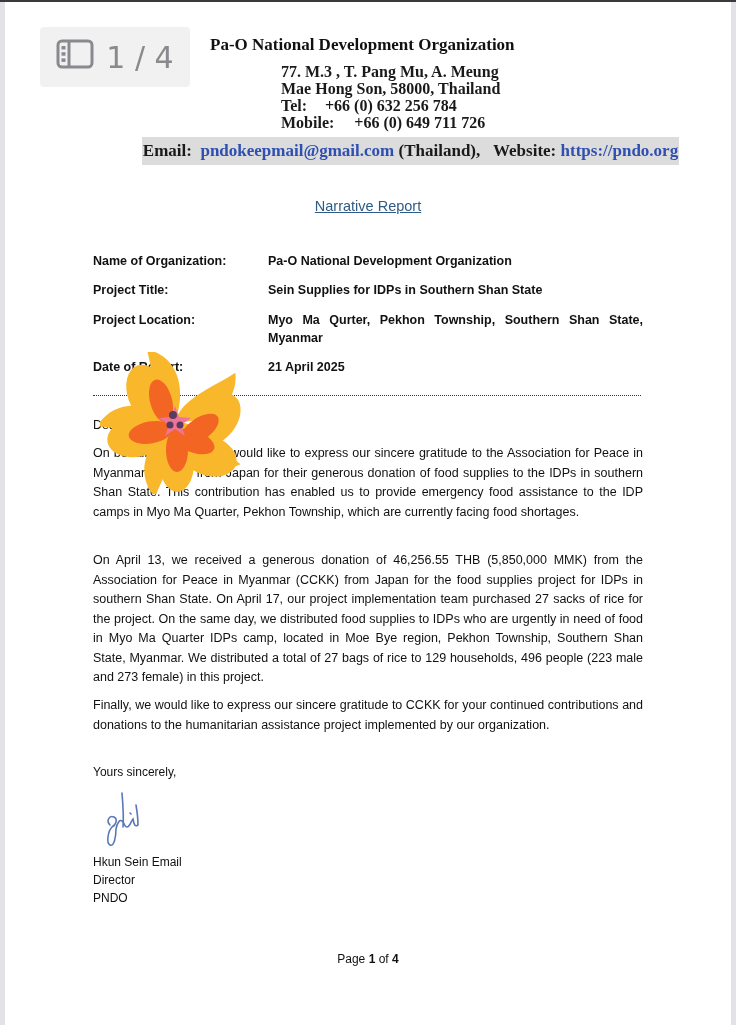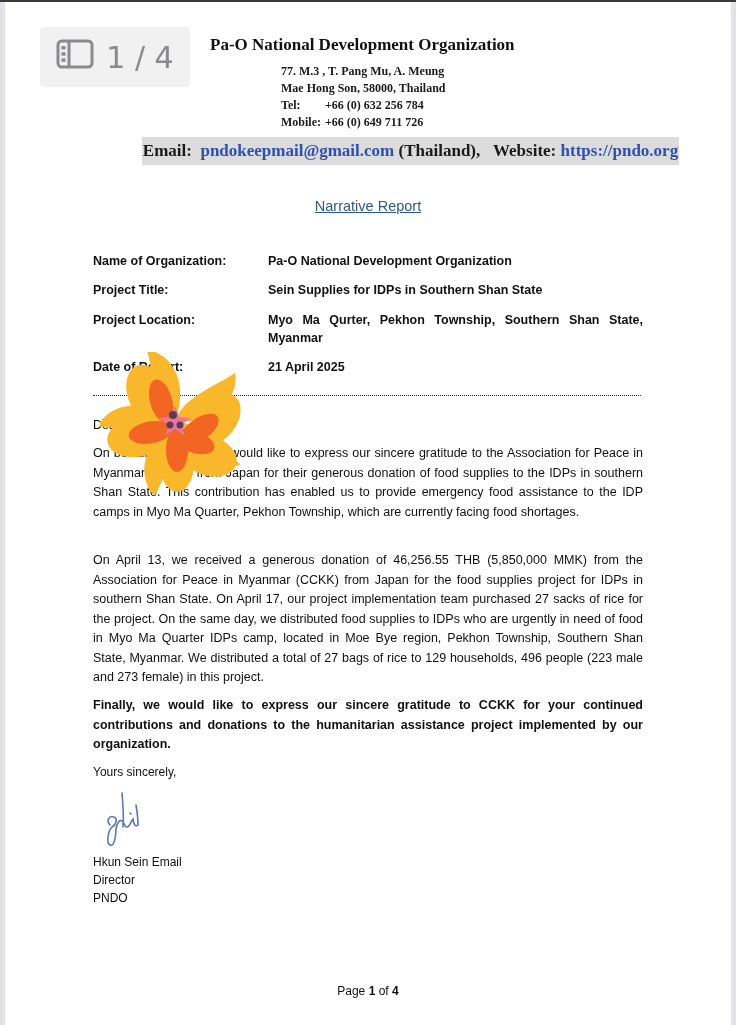--- a/index.html
+++ b/index.html
@@ -20,23 +20,23 @@
     color:#8a8a8e; font-size:30px; font-family:"DejaVu Sans", sans-serif;
   }
   .page-indicator svg { width:38px; height:30px; }
 
   .org-name {
     position:absolute; left:210px; top:35px; width:330px;
     font-family:"Liberation Serif", serif; font-weight:bold; font-size:17px; color:#111;
     white-space:nowrap;
   }
   .address { position:absolute; left:281px; top:63px; font-family:"Liberation Serif", serif;
-    font-weight:bold; font-size:12px; color:#1a1a1a; line-height:17px; }
+    font-weight:bold; font-size:16px; color:#1a1a1a; line-height:17px; }
   .address .lbl { display:inline-block; width:44px; }
-  .address .lbl-m { margin-right:4px; }
+  .address .lbl-m { margin-right:20px; }
 
   .contact-bar {
     position:absolute; left:142px; top:137px; width:537px; height:28px;
     background:#dcdcdc; display:flex; align-items:center; justify-content:center;
     font-family:"Liberation Serif", serif; font-weight:bold; font-size:17px; color:#1a1a1a;
     white-space:nowrap;
   }
   .contact-bar .link { color:#2f4fb1; }
 
   .title {
@@ -52,21 +52,21 @@
   .divider {
     position:absolute; left:93px; top:395px; width:548px; height:0;
     border-top:1.5px dotted #333;
   }
 
   .body-text { position:absolute; left:93px; width:550px; font-size:12.5px; color:#111; line-height:19.5px; text-align:justify; }
   .plain { position:absolute; left:93px; font-size:12px; color:#111; line-height:18px; }
 
   .signature { position:absolute; left:100px; top:785px; width:50px; height:65px; }
 
-  .footer { position:absolute; left:0; width:736px; top:952px; text-align:center; font-size:12px; color:#111;margin-top:32px; }
+  .footer { position:absolute; left:0; width:736px; top:952px; text-align:center; font-size:12px; color:#111; }
   .footer b { font-weight:bold; }
 
   .flower { position:absolute; left:100px; top:352px; width:152px; height:142px; }
 </style>
 </head>
 <body>
 
 <div class="top-strip"></div>
 <div class="edge-left"></div>
 <div class="edge-right"></div>
@@ -128,21 +128,21 @@
   <span class="label">Date of Report:</span>
   <span class="value">21 April 2025</span>
 </div>
 
 <div class="divider"></div>
 
 <div class="plain" style="top:416px; font-size:12.5px;">Dear</div>
 
 <div class="body-text" style="top:444px;">On behalf of PNDO, we would like to express our sincere gratitude to the Association for Peace in Myanmar (CCKK) from Japan for their generous donation of food supplies to the IDPs in southern Shan State. This contribution has enabled us to provide emergency food assistance to the IDP camps in Myo Ma Quarter, Pekhon Township, which are currently facing food shortages.</div>
 <div class="body-text" style="top:551px;">On April 13, we received a generous donation of 46,256.55 THB (5,850,000 MMK) from the Association for Peace in Myanmar (CCKK) from Japan for the food supplies project for IDPs in southern Shan State. On April 17, our project implementation team purchased 27 sacks of rice for the project. On the same day, we distributed food supplies to IDPs who are urgently in need of food in Myo Ma Quarter IDPs camp, located in Moe Bye region, Pekhon Township, Southern Shan State, Myanmar. We distributed a total of 27 bags of rice to 129 households, 496 people (223 male and 273 female) in this project.</div>
-<div class="body-text" style="top:696px;font-weight:bold;">Finally, we would like to express our sincere gratitude to CCKK for your continued contributions and donations to the humanitarian assistance project implemented by our organization.</div>
+<div class="body-text" style="top:696px;">Finally, we would like to express our sincere gratitude to CCKK for your continued contributions and donations to the humanitarian assistance project implemented by our organization.</div>
 
 <div class="plain" style="top:763px;">Yours sincerely,</div>
 
 <svg class="signature" viewBox="0 0 50 65">
   <path d="M22 8 C23 20 24 32 23 42 M10 40 C6 36 9 30 14 32 C18 34 16 40 12 42 C8 46 6 58 10 60 C14 62 16 52 16 44 C17 38 20 34 22 36 C25 38 24 42 27 42 C30 42 31 36 33 34 C34 40 35 42 38 40 M36 20 C37 26 38 34 38 40 M30 28 L31 29" fill="none" stroke="#5a78b8" stroke-width="1.6" stroke-linecap="round"></path>
 </svg>
 
 <div class="plain" style="top:853px;">Hkun Sein Email</div>
 <div class="plain" style="top:871px;">Director</div>
 <div class="plain" style="top:889px;">PNDO</div>

